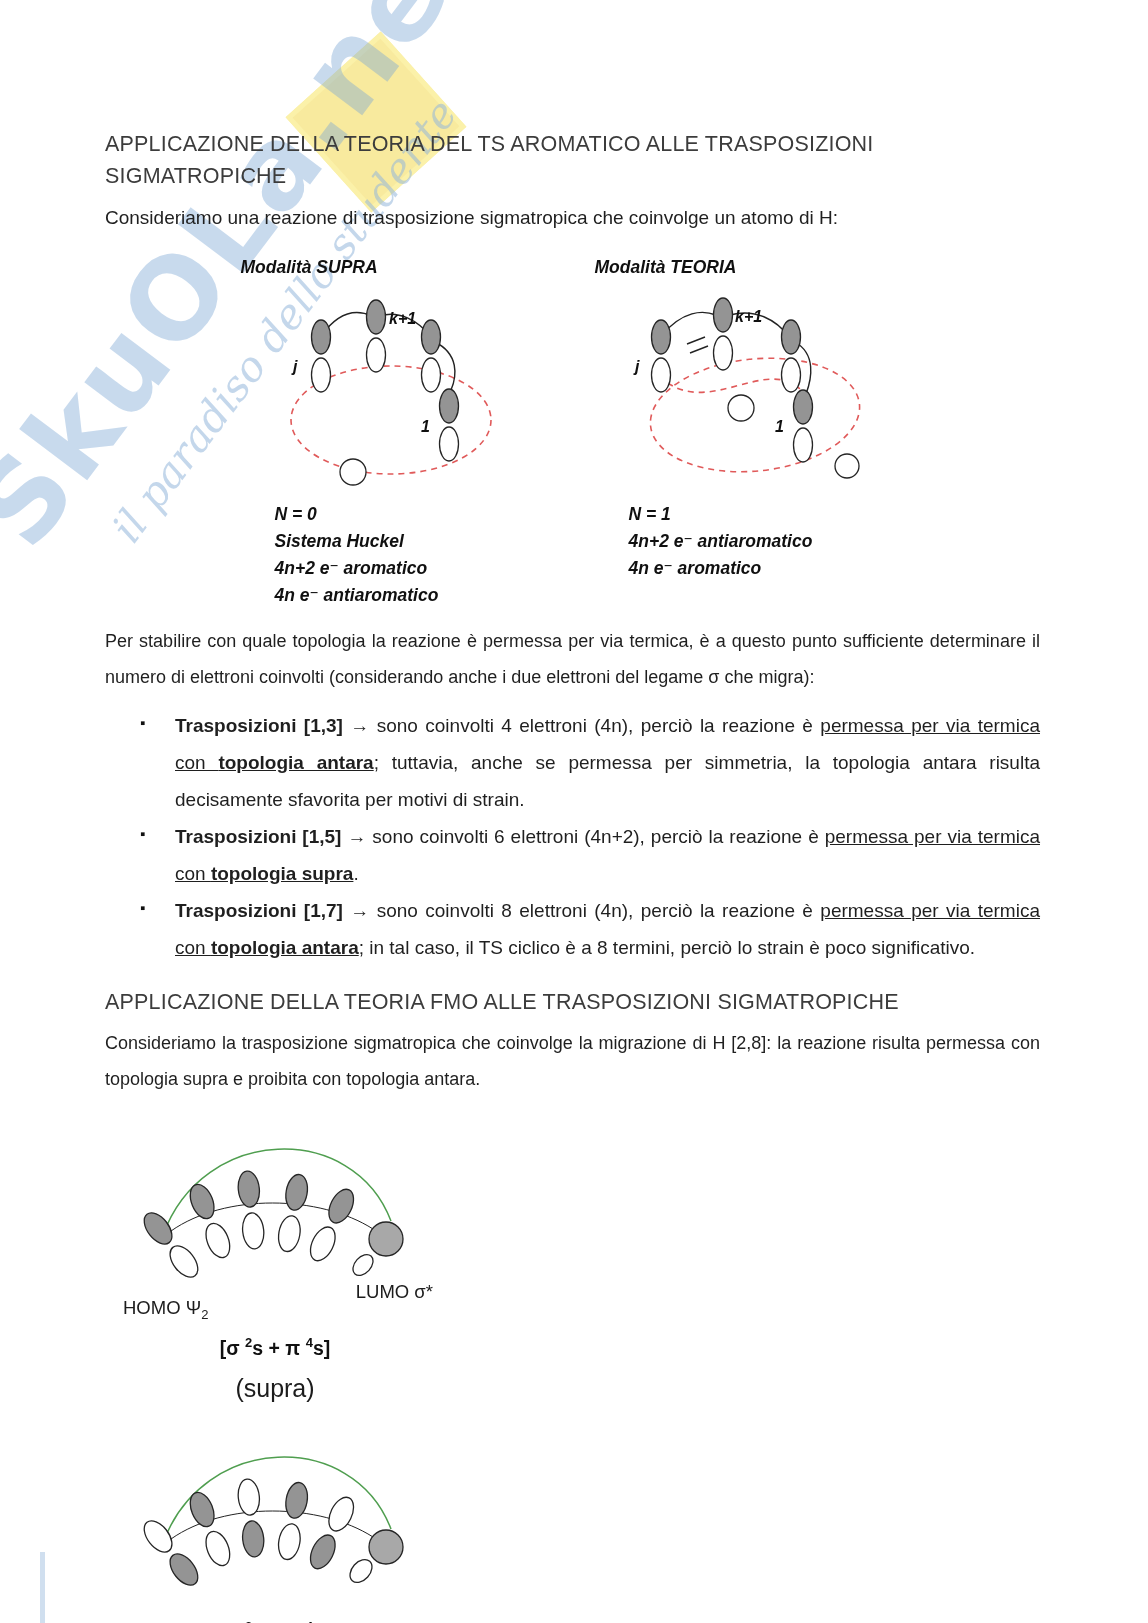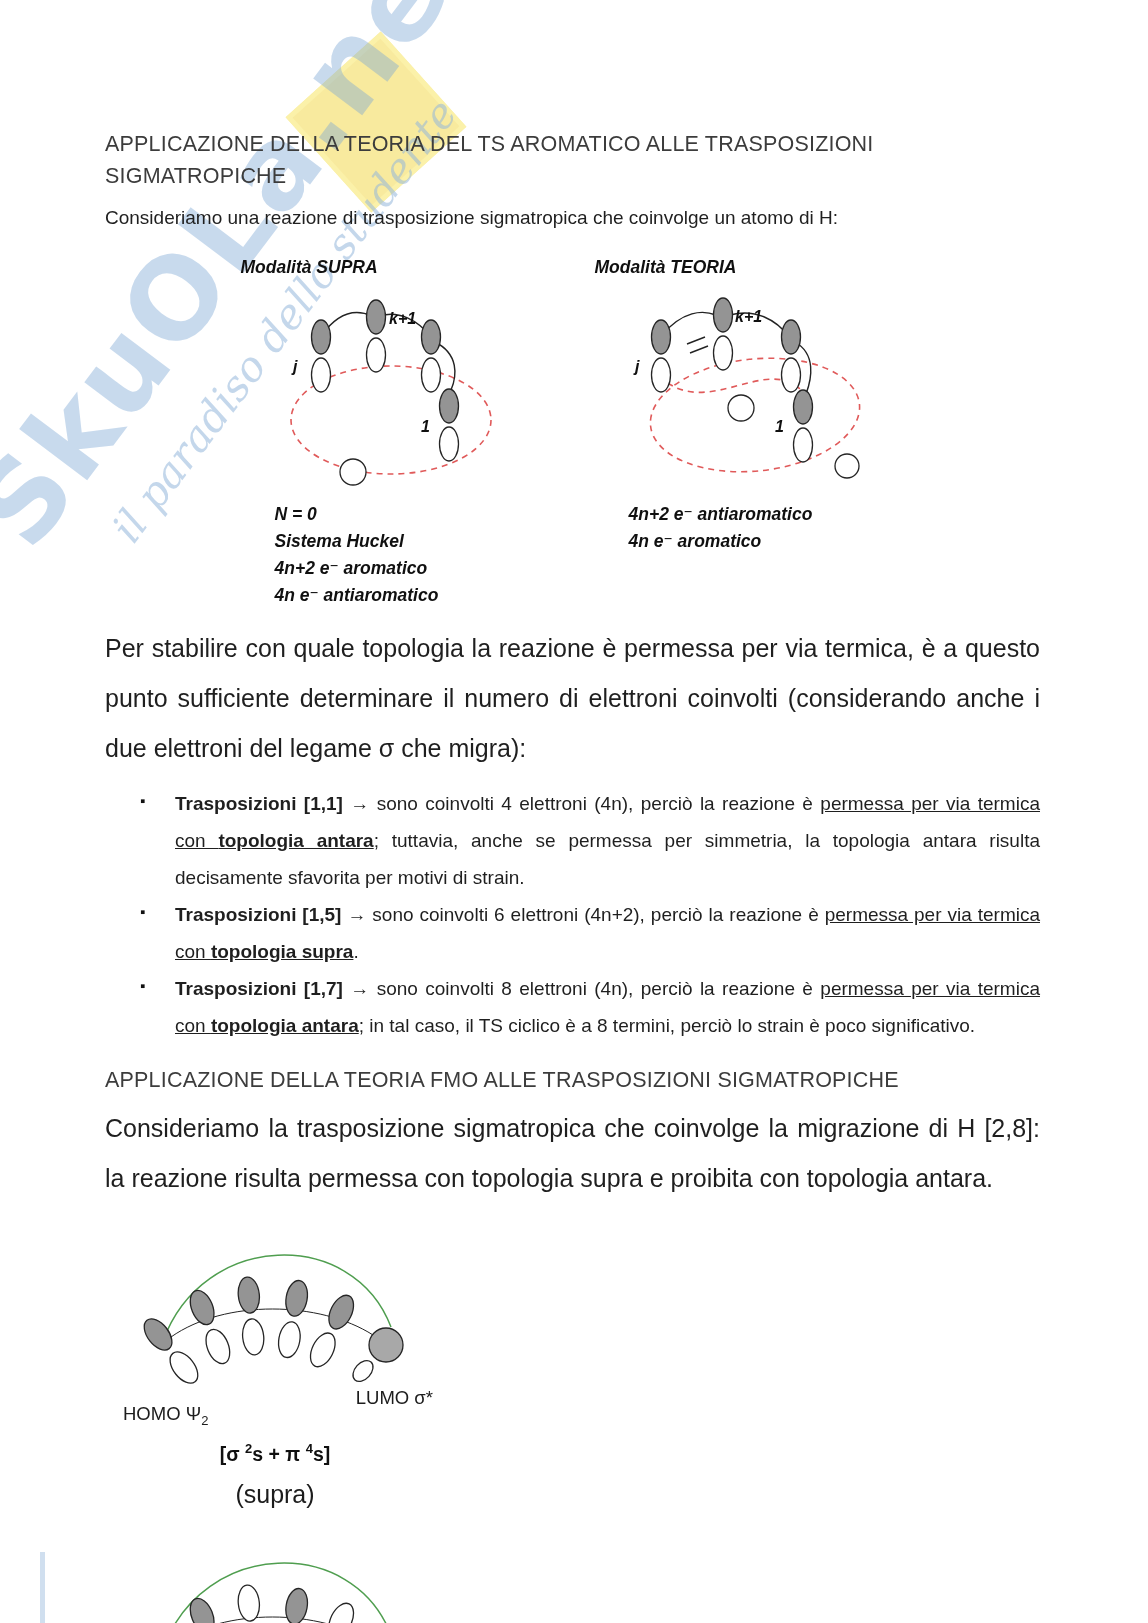--- a/index.html
+++ b/index.html
@@ -41,21 +41,21 @@
 
   
   .content { position:relative; z-index:1; padding:128px 108px 0 105px; }
 
   .doc-heading {
     font-size:21.5px; font-weight:400; color:#3c3c3c;
     line-height:1.5; letter-spacing:0.2px;
     max-width:830px; margin:0 0 6px 0;
   }
   .para {
-    font-size:25px; line-height:2.0; text-align:justify; margin:0;
+    font-size:18px; line-height:2.0; text-align:justify; margin:0;
   }
   .intro { font-size:19px; line-height:2.0; margin:0 0 4px 0; }
 
   
   .fig1 { display:flex; justify-content:center; gap:44px; margin:20px 0 0 0; }
   .subfig { width:310px; }
   .fig-title {
     font-weight:bold; font-style:italic;
     font-size:17.5px; color:#101010; margin:0 0 2px 0;
   }
@@ -174,34 +174,35 @@
           <ellipse class="lt" cx="0" cy="-19" rx="9.5" ry="17"></ellipse>
           <ellipse class="lb" cx="0" cy="19" rx="9.5" ry="17"></ellipse>
         </g>
         <circle class="sorb" cx="146" cy="128" r="13"></circle>
         <circle class="sorb" cx="252" cy="186" r="12"></circle>
         <text class="flab" x="40" y="92">j</text>
         <text class="flab" x="140" y="42">k+1</text>
         <text class="flab" x="180" y="152">1</text>
       </svg>
       <div class="fig-caption">
+        <div>N = 1</div>
         <div>4n+2 e⁻ antiaromatico</div>
         <div>4n e⁻ aromatico</div>
       </div>
     </div>
   </div>
 
   <p class="para" style="margin-top:14px;">Per stabilire con quale topologia la reazione è permessa per via termica, è a questo punto sufficiente determinare il numero di elettroni coinvolti (considerando anche i due elettroni del legame σ che migra):</p>
 
   <div class="bullets">
 
     <div class="bullet">
       <span class="bmark"></span>
       <div class="btext">
-        <span class="b">Trasposizioni [1,1] </span><span>→</span><span> sono coinvolti 4 elettroni (4n), perciò la reazione è </span><span class="u">permessa per via termica con </span><span class="u b">topologia antara</span><span>; tuttavia, anche se permessa per simmetria, la topologia antara risulta decisamente sfavorita per motivi di strain.</span>
+        <span class="b">Trasposizioni [1,3] </span><span>→</span><span> sono coinvolti 4 elettroni (4n), perciò la reazione è </span><span class="u">permessa per via termica con </span><span class="u b">topologia antara</span><span>; tuttavia, anche se permessa per simmetria, la topologia antara risulta decisamente sfavorita per motivi di strain.</span>
       </div>
     </div>
 
     <div class="bullet">
       <span class="bmark"></span>
       <div class="btext">
         <span class="b">Trasposizioni [1,5] </span><span>→</span><span> sono coinvolti 6 elettroni (4n+2), perciò la reazione è </span><span class="u">permessa per via termica con </span><span class="u b">topologia supra</span><span>.</span>
       </div>
     </div>
 

